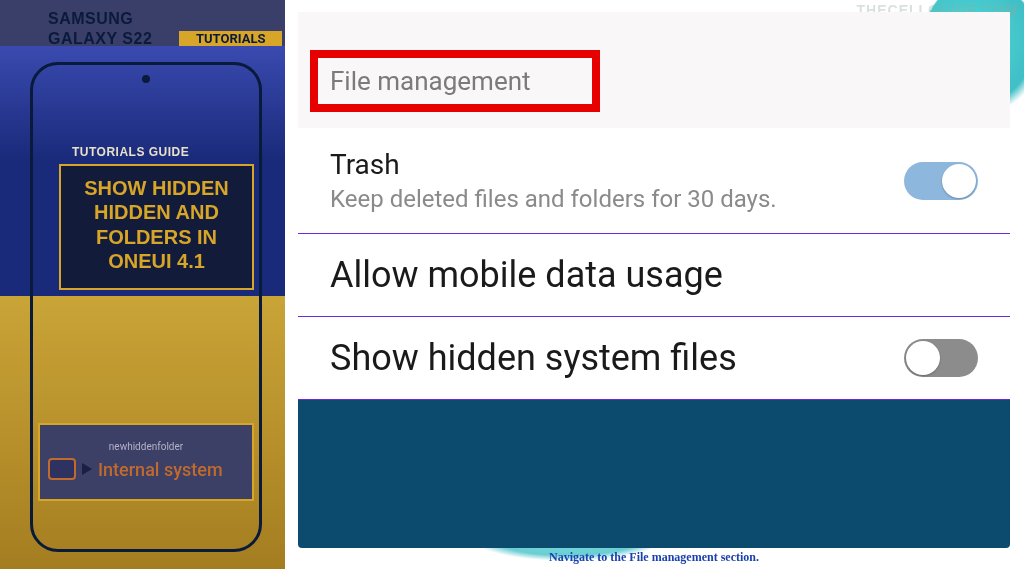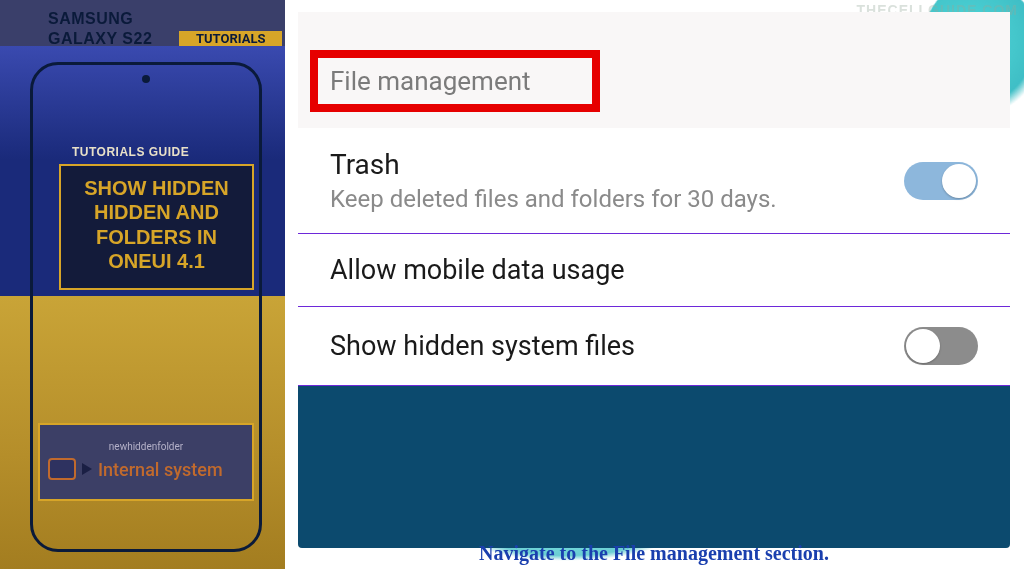--- a/index.html
+++ b/index.html
@@ -169,21 +169,21 @@
     justify-content: space-between;
     background: #fff;
   }
   .setting .text { flex: 1; }
   .setting .title {
     font-size: 28px; color: #1a1a1a;
   }
   .setting .sub {
     font-size: 24px; color: #8a8a8a; margin-top: 4px;
   }
-  .setting.single .title { font-size: 27px; }
+  .setting.single .title { font-size: 36px; }
 
   .toggle {
     width: 74px; height: 38px;
     border-radius: 38px;
     position: relative;
     flex-shrink: 0;
   }
   .toggle.on { background: #8db7dc; }
   .toggle.off { background: #8c8c8c; }
   .toggle .knob {
@@ -194,21 +194,21 @@
   }
   .toggle.on .knob { right: 2px; }
   .toggle.off .knob { left: 2px; }
 
   .caption {
     position: absolute;
     left: 298px; bottom: 4px;
     width: 712px;
     text-align: center;
     font-family: "Comic Sans MS", "Segoe Script", cursive;
-    font-size: 20px; font-weight: 700;
+    font-size: 12px; font-weight: 700;
     color: #1a3fae;
   }
 
   
   .splash1 {
     position: absolute; right: -20px; top: -20px;
     width: 120px; height: 140px;
     background: radial-gradient(circle at 40% 40%, #3ed6d6 0%, #2bb8c0 60%, rgba(43,184,192,0) 70%);
     border-radius: 50%;
     transform: rotate(-20deg);

